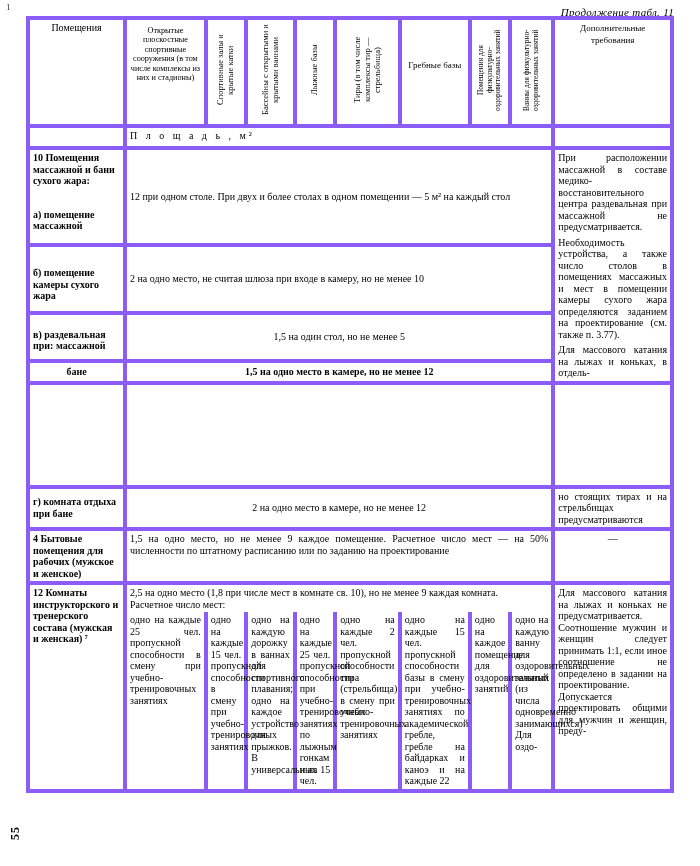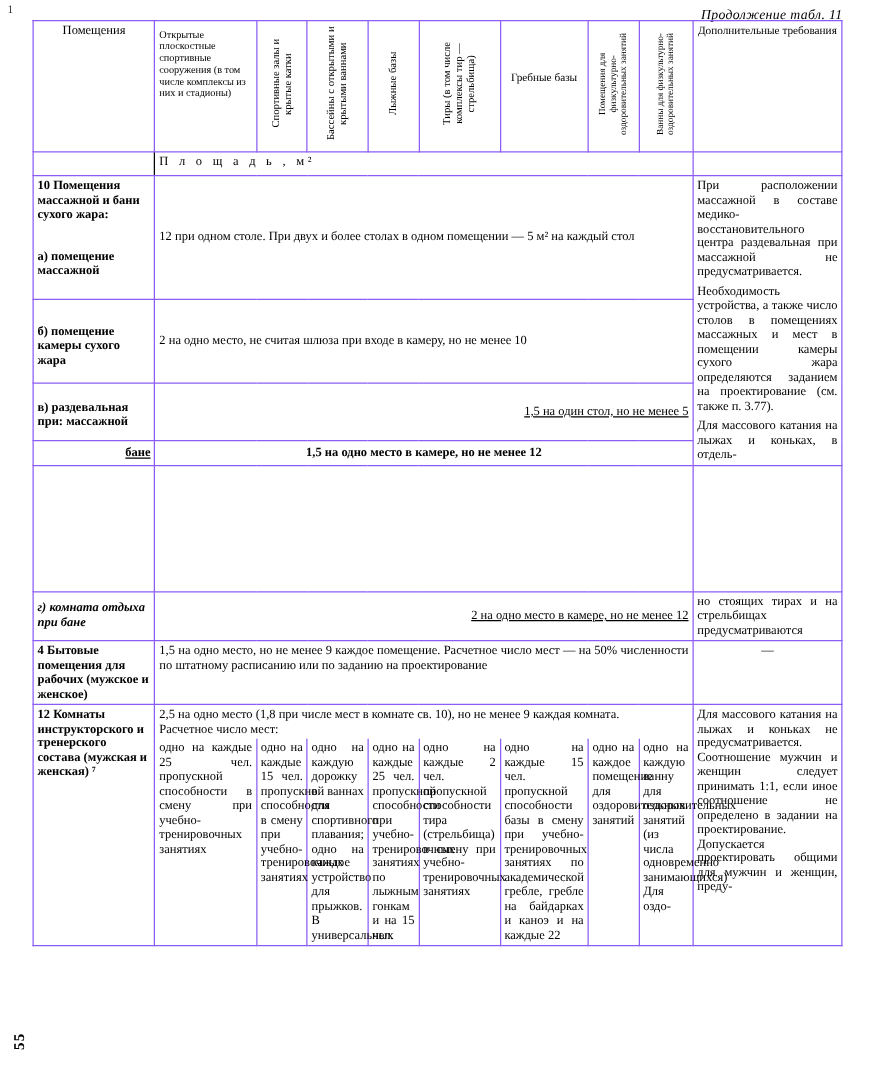--- a/index.html
+++ b/index.html
@@ -49,21 +49,21 @@
 
   table.main {
     position: absolute;
     left: 26px;
     top: 16px;
     width: 648px;
     border-collapse: collapse;
     table-layout: fixed;
   }
   table.main td, table.main th {
-    border: 1px solid #8b5cf6;
+    border: 4px solid #8b5cf6;
     vertical-align: top;
     padding: 2px 3px;
     font-size: 10px;
     line-height: 1.15;
   }
 
   
   .hdr-cell {
     height: 100px;
     text-align: center;
@@ -80,20 +80,21 @@
   .hdr-multiline {
     writing-mode: vertical-rl;
     transform: rotate(180deg);
     text-align: center;
     height: 96px;
     display: inline-block;
     font-size: 8.5px;
     line-height: 1.15;
   }
   .hdr-horiz {
+    text-align: center;
     vertical-align: middle;
     font-size: 9px;
     line-height: 1.15;
   }
   .area-row td {
     text-align: left;
     font-size: 10px;
     letter-spacing: 3px;
     padding: 2px 0;
     height: 14px;
@@ -103,22 +104,21 @@
     font-weight: bold;
     font-size: 10.5px;
     line-height: 1.15;
   }
   .body-cell {
     font-size: 10.5px;
     line-height: 1.3;
     vertical-align: top;
   }
   .center-line {
-    text-align: right;
-    text-decoration: underline;
+    text-align: center;
   }
   .bold-center {
     text-align: center;
     font-weight: bold;
     font-size: 11px;
   }
   .last-col {
     font-size: 10px;
     line-height: 1.2;
     text-align: justify;
@@ -264,21 +264,21 @@
       </td>
     </tr>
 
     <tr class="gap-row">
       <td></td>
       <td colspan="8"></td>
       <td></td>
     </tr>
 
     <tr>
-      <td class="first-col" style="vertical-align:middle;font-style:italic;">
+      <td class="first-col" style="vertical-align:middle;">
         <div>г) комната отдыха при бане</div>
       </td>
       <td class="body-cell center-line" colspan="8" style="vertical-align:middle;">
         <div>2 на одно место в камере, но не менее 12</div>
       </td>
       <td class="last-col" style="vertical-align:middle;">
         <div>но стоящих тирах и на стрельбищах предусматриваются</div>
       </td>
     </tr>
 

